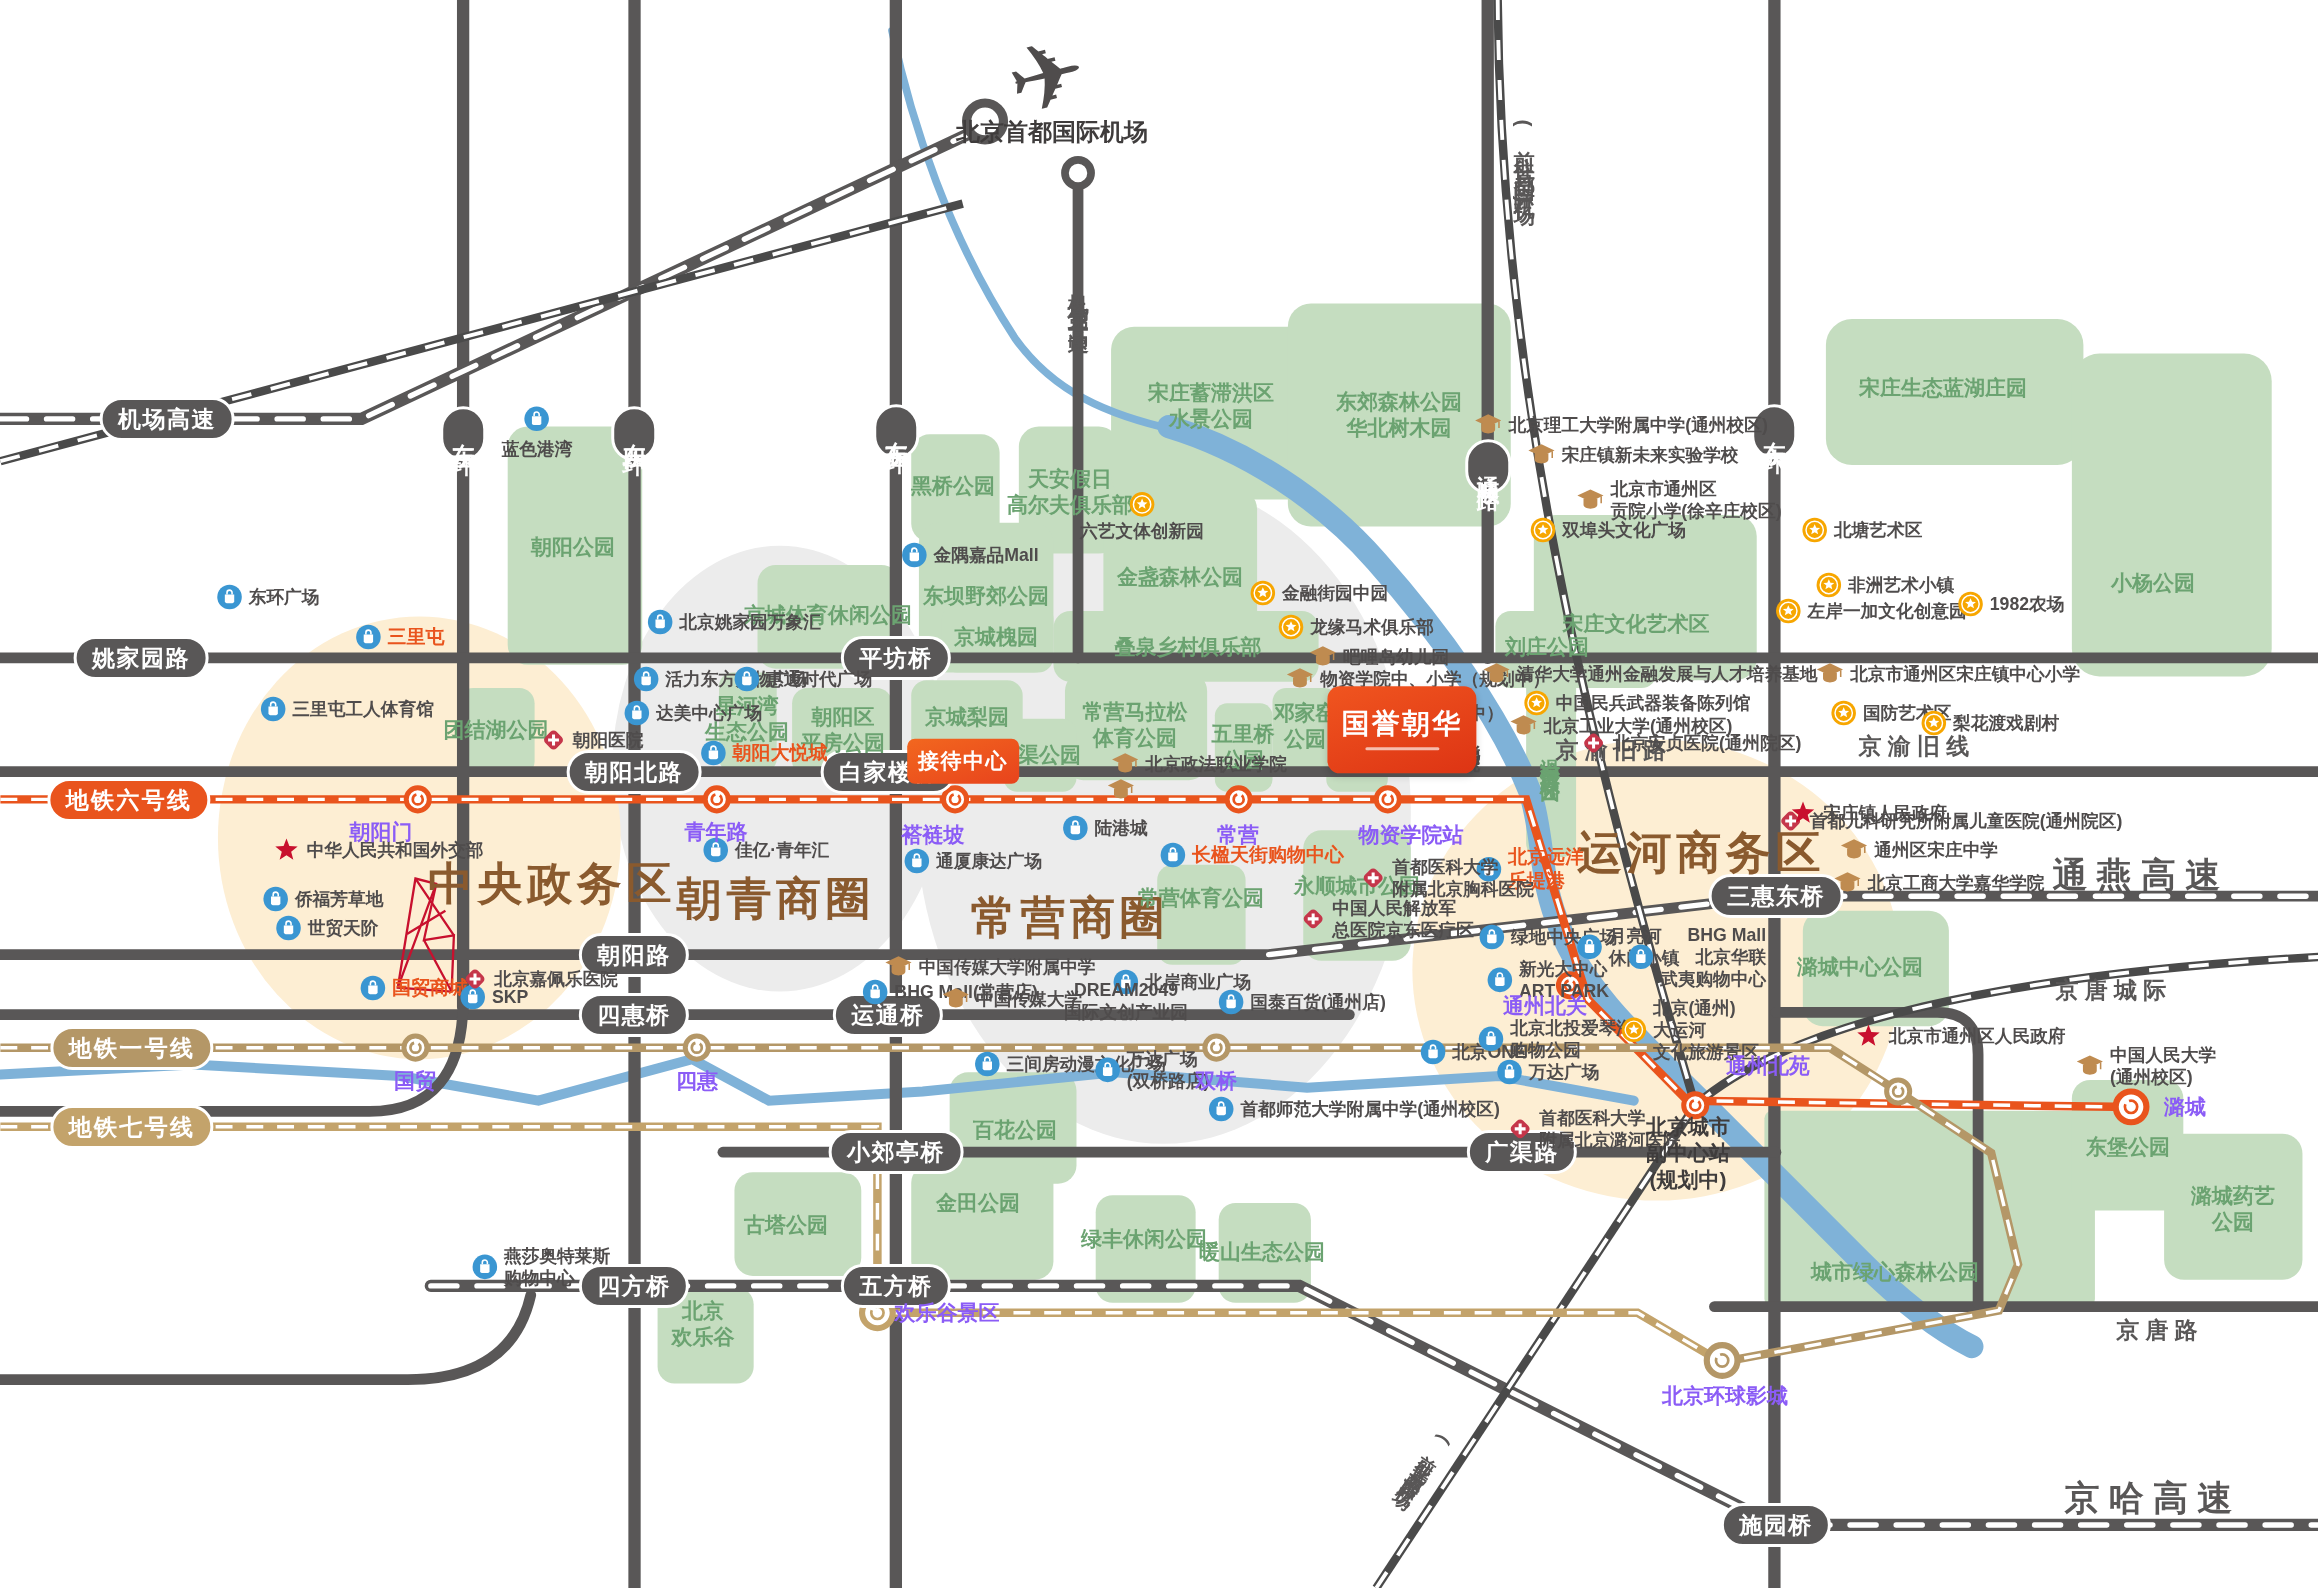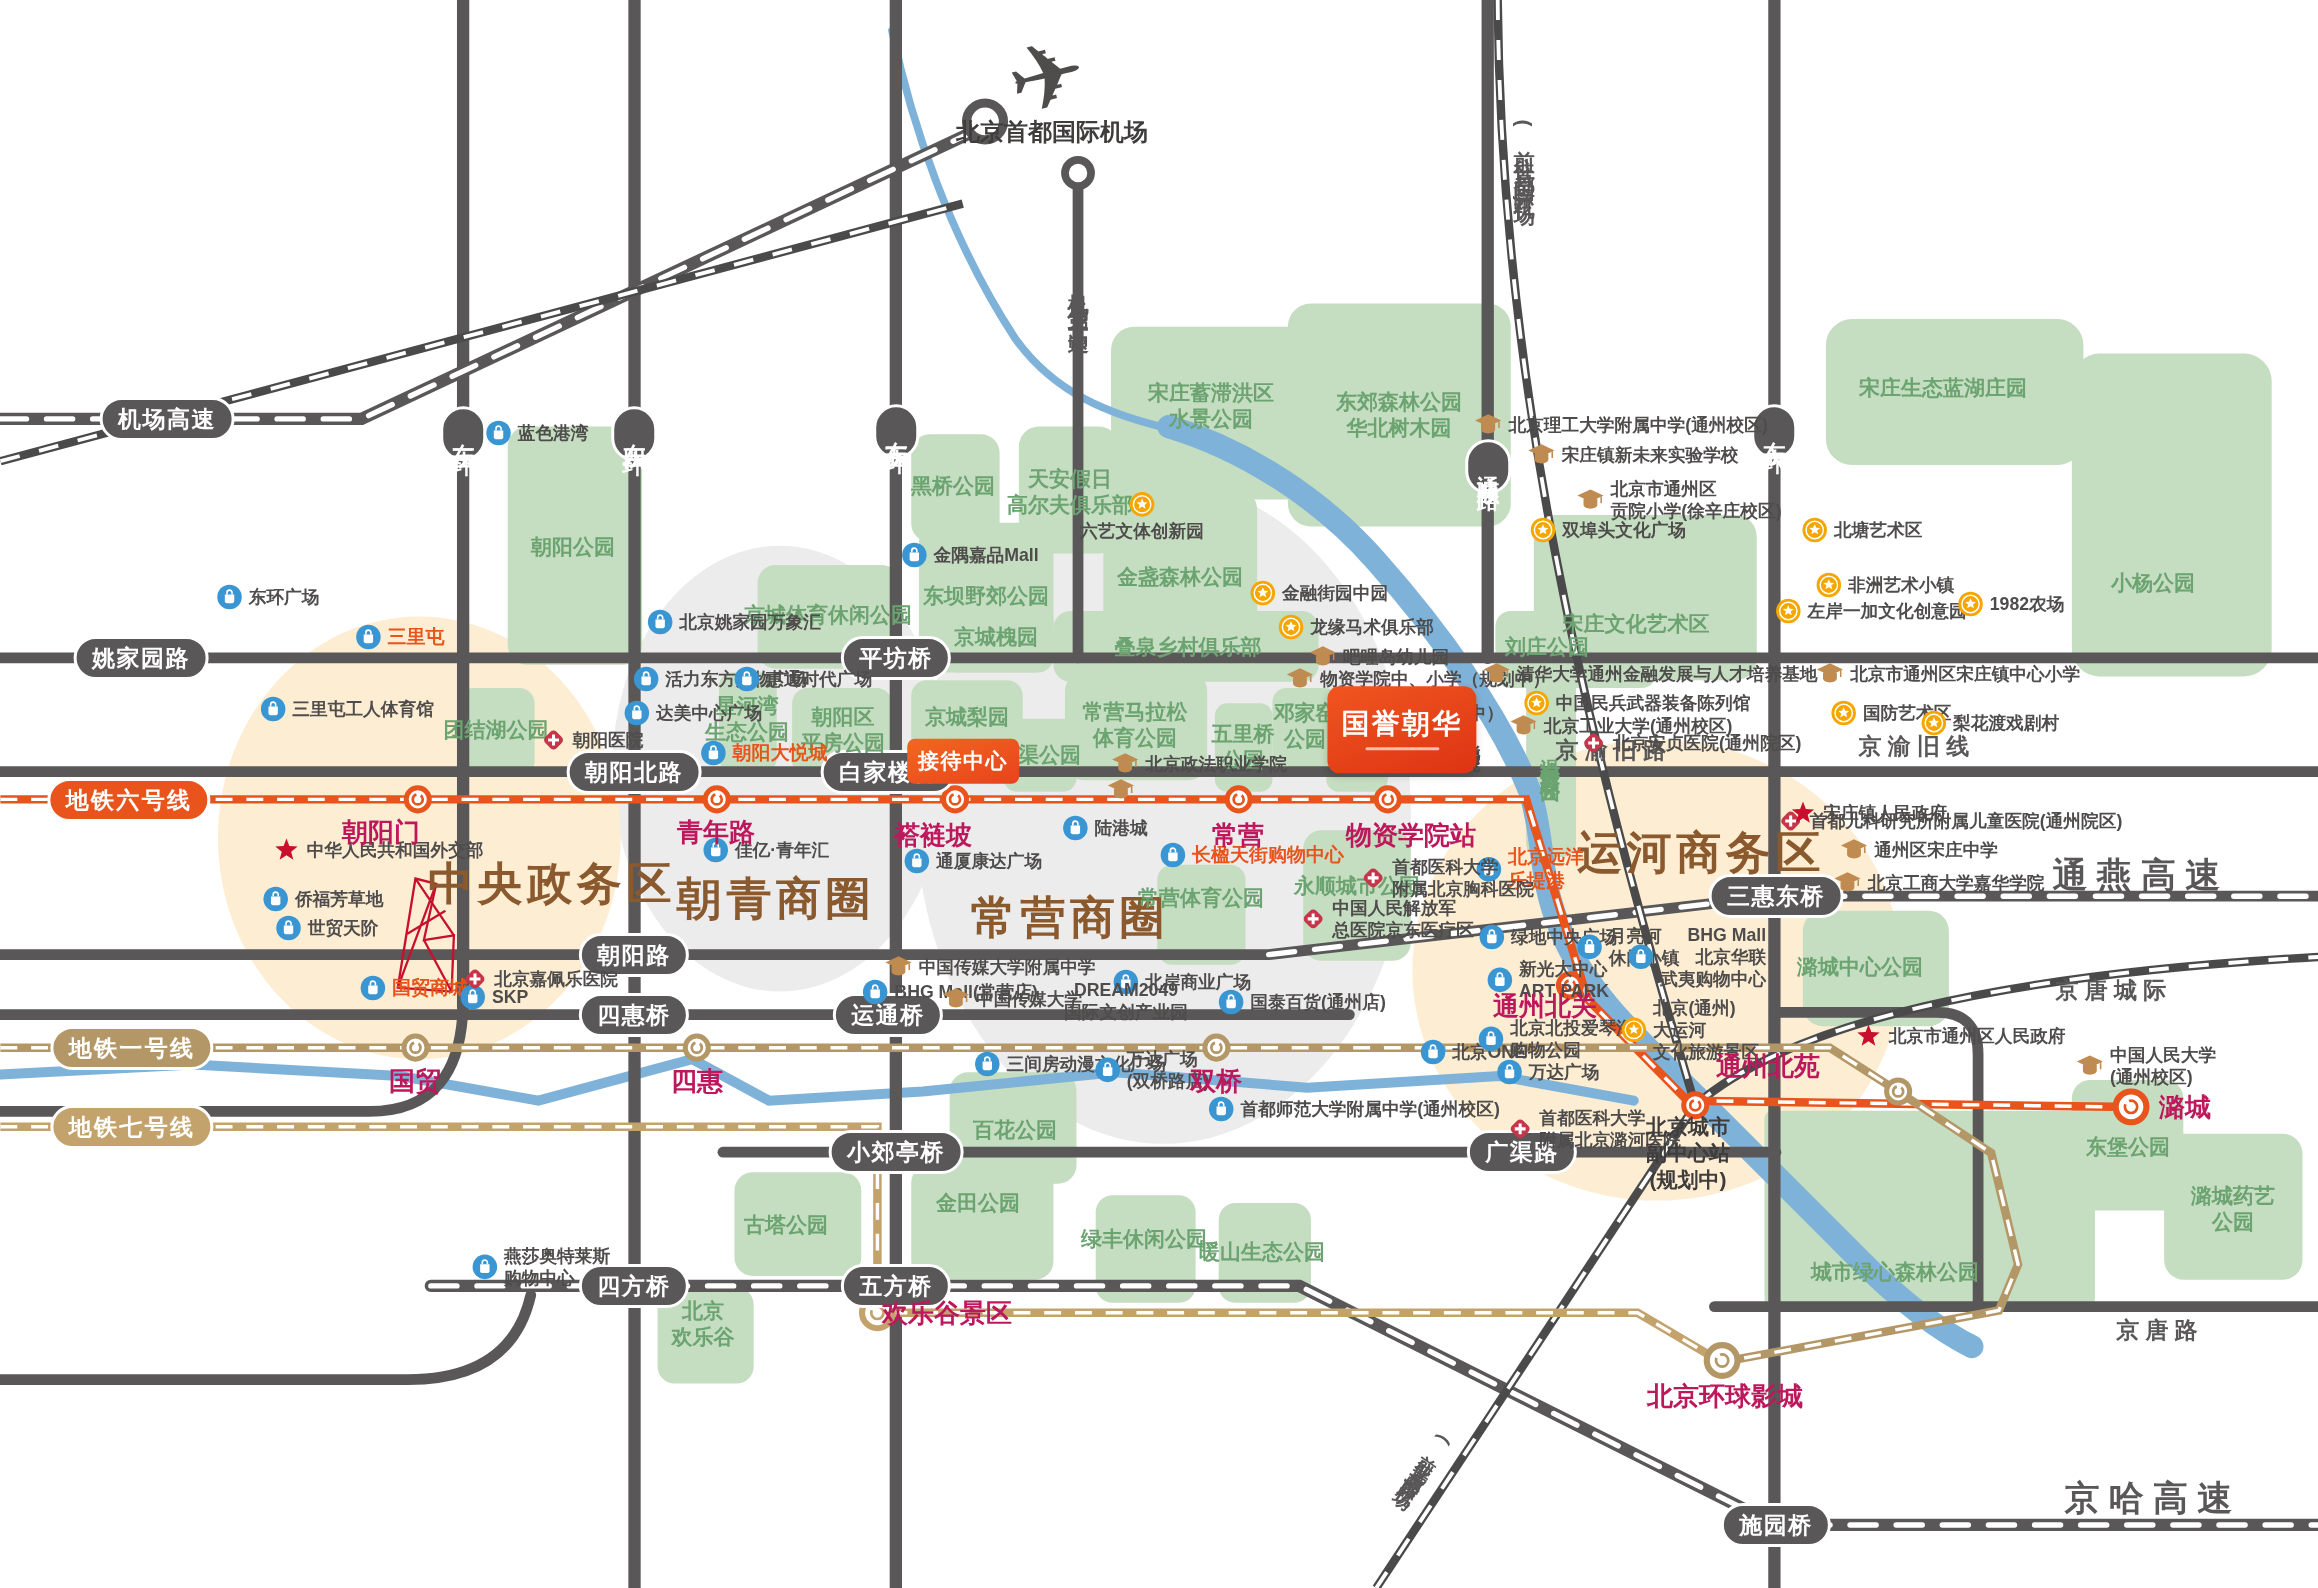--- a/index.html
+++ b/index.html
@@ -26,21 +26,21 @@
   .k-roadv{color:#595757;font-size:21px;font-weight:bold;writing-mode:vertical-rl;
     letter-spacing:7.7px;white-space:nowrap;}
   .k-roadr{color:#595757;font-size:18.5px;font-weight:bold;writing-mode:vertical-rl;letter-spacing:4.6px;
     white-space:nowrap;transform:translate(-50%,-50%) rotate(35deg);}
   .k-area{color:#8a5a2e;font-size:45px;font-weight:bold;letter-spacing:4.6px;white-space:nowrap;}
   .k-park{color:#6ba371;font-size:21px;font-weight:bold;text-align:center;}
   .k-parkv{color:#6ba371;font-size:20px;font-weight:bold;writing-mode:vertical-rl;letter-spacing:3.1px;}
   .k-mall,.k-star,.k-sch,.k-hosp,.k-gov{color:#4f4c4c;font-size:17.7px;font-weight:bold;}
   .k-mallo{color:#e9541d;font-size:19px;font-weight:bold;}
   .k-starv{flex-direction:column;gap:3.1px;color:#4f4c4c;font-size:17.7px;font-weight:bold;text-align:center;}
-  .k-st{color:#be185d;font-size:26px;font-weight:bold;white-space:nowrap;}
+  .k-st{color:#8b5cf6;font-size:21px;font-weight:bold;white-space:nowrap;}
   .k-st3{color:#3f3c3c;font-size:21px;font-weight:bold;text-align:center;}
   .k-plain{color:#4f4c4c;font-size:17.7px;font-weight:bold;text-align:center;}
   .k-pb{color:#3f3c3c;font-size:24px;font-weight:bold;white-space:nowrap;}
   .k-plainv{color:#4f4c4c;font-size:18.5px;font-weight:bold;writing-mode:vertical-rl;letter-spacing:2.3px;}
   .k-proj{background:linear-gradient(160deg,#f0551f,#dd3414);color:#fff;border-radius:12.3px;
     font-size:28px;font-weight:bold;letter-spacing:2.3px;padding:20px 14px 23px;flex-direction:column;
     gap:6.2px;box-shadow:0 3.1px 7.7px rgba(0,0,0,.15);}
   .k-proj .sub{display:block;width:74px;height:3.1px;background:rgba(255,255,255,.65);border-radius:1.5px;}
   .k-recep{background:linear-gradient(160deg,#f2671f,#e8431c);color:#fff;border-radius:7.7px;
     font-size:21px;font-weight:bold;letter-spacing:1.5px;padding:9.2px 10.8px;}
@@ -368,21 +368,21 @@
       <div class="lbl k-park" style="left: 1895px; top: 1272px;"><span class="txt">城市绿心森林公园</span></div>
       <div class="lbl k-park" style="left: 2128px; top: 1147px;"><span class="txt">东堡公园</span></div>
       <div class="lbl k-park" style="left: 2233px; top: 1209px;"><span class="txt">潞城药艺公园</span></div>
       <div class="lbl k-park" style="left: 1015px; top: 1130px;"><span class="txt">百花公园</span></div>
       <div class="lbl k-park" style="left: 786px; top: 1225px;"><span class="txt">古塔公园</span></div>
       <div class="lbl k-park" style="left: 978px; top: 1203px;"><span class="txt">金田公园</span></div>
       <div class="lbl k-park" style="left: 1144px; top: 1239px;"><span class="txt">绿丰休闲公园</span></div>
       <div class="lbl k-park" style="left: 1262px; top: 1252px;"><span class="txt">暖山生态公园</span></div>
       <div class="lbl k-park" style="left: 703px; top: 1324px;"><span class="txt">北京
 欢乐谷</span></div>
-      <div class="lbl k-mall" style="left: 537px; top: 433px;"><svg class="ic" width="26" height="26" viewBox="0 0 36 36">
+      <div class="lbl k-mall" style="left: 537px; top: 433px; flex-direction: column;"><svg class="ic" width="26" height="26" viewBox="0 0 36 36">
           <circle cx="18" cy="18" r="17" fill="#3a96d2"></circle>
           <path d="M11.5 14.5h13v9.5a2.5 2.5 0 0 1-2.5 2.5h-8a2.5 2.5 0 0 1-2.5-2.5z" fill="#fff"></path>
           <path d="M14.5 14.5v-2.5a3.5 3.5 0 0 1 7 0v2.5" stroke="#fff" stroke-width="2.2" fill="none"></path>
         </svg><span class="txt">蓝色港湾</span></div>
       <div class="lbl k-mall" style="left: 268px; top: 597px;"><svg class="ic" width="26" height="26" viewBox="0 0 36 36">
           <circle cx="18" cy="18" r="17" fill="#3a96d2"></circle>
           <path d="M11.5 14.5h13v9.5a2.5 2.5 0 0 1-2.5 2.5h-8a2.5 2.5 0 0 1-2.5-2.5z" fill="#fff"></path>
           <path d="M14.5 14.5v-2.5a3.5 3.5 0 0 1 7 0v2.5" stroke="#fff" stroke-width="2.2" fill="none"></path>
         </svg><span class="txt">东环广场</span></div>
       <div class="lbl k-mallo" style="left: 400px; top: 637px;"><svg class="ic" width="26" height="26" viewBox="0 0 36 36">

